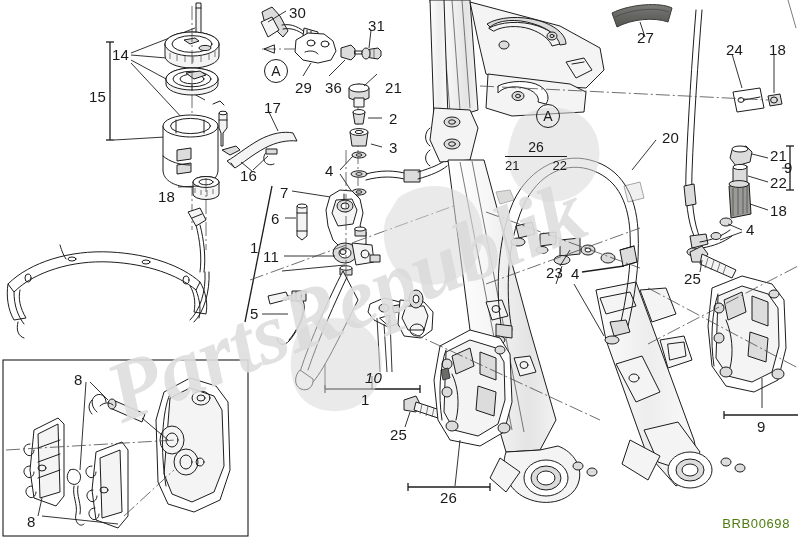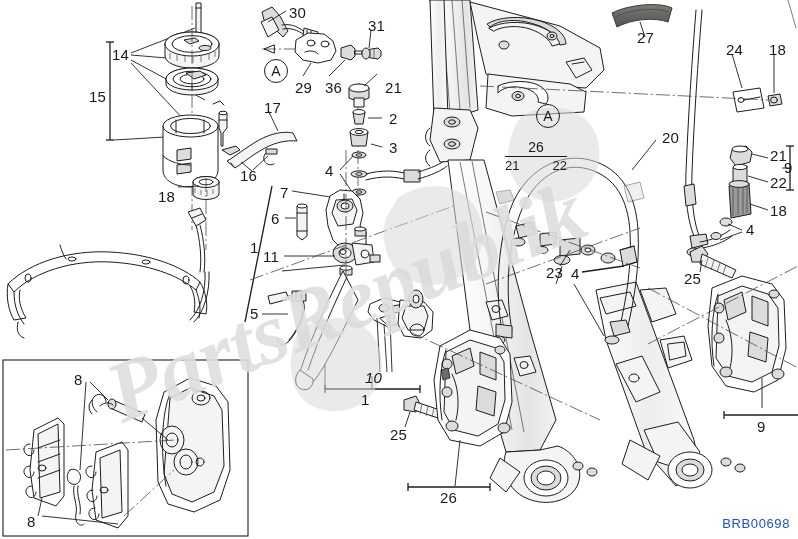--- a/index.html
+++ b/index.html
@@ -45,21 +45,21 @@
     line-height: 1;
     white-space: nowrap;
     letter-spacing: 0.2px;
   }
   .diagcode {
     position: absolute;
     right: 8px;
     bottom: 8px;
     font-family: "Liberation Sans", sans-serif;
     font-size: 13px;
-    color: #1d4ed8;
+    color: #4d7c0f;
     letter-spacing: 0.6px;
   }
   .frac {
     position: absolute;
     text-align: center;
     font-family: "Liberation Sans", sans-serif;
     font-size: 14px;
     color: #1a1a1a;
   }
   .frac .num { display:block; line-height: 1.05; }

